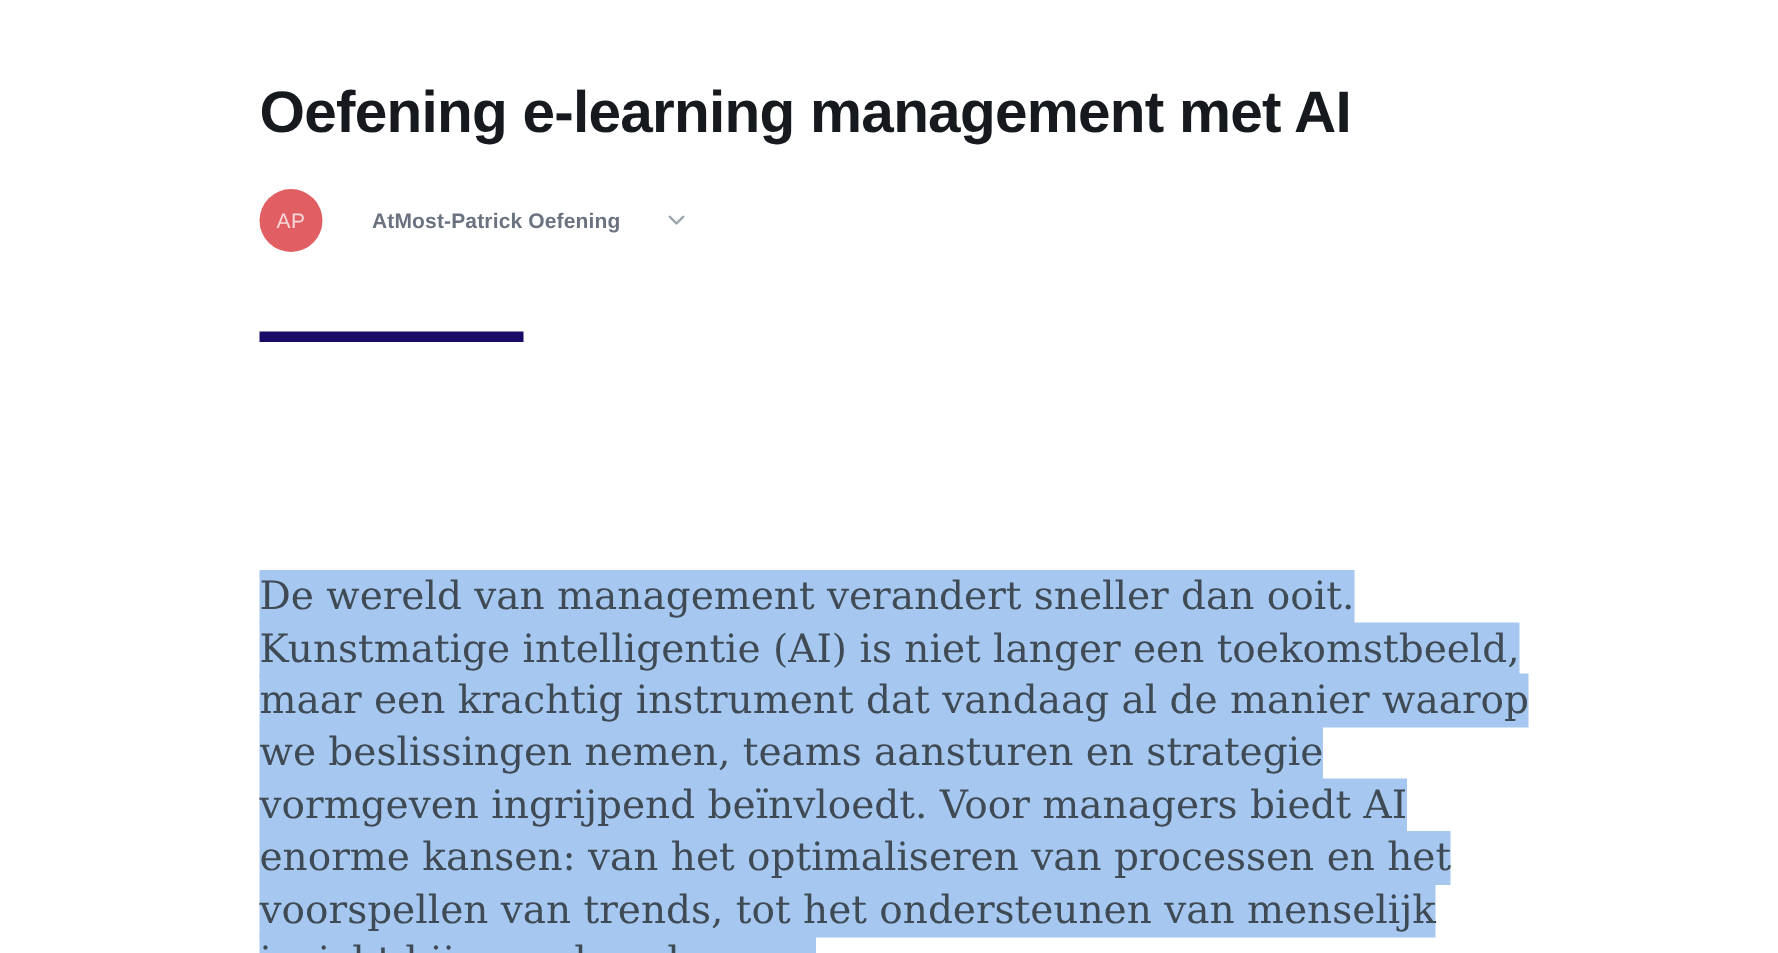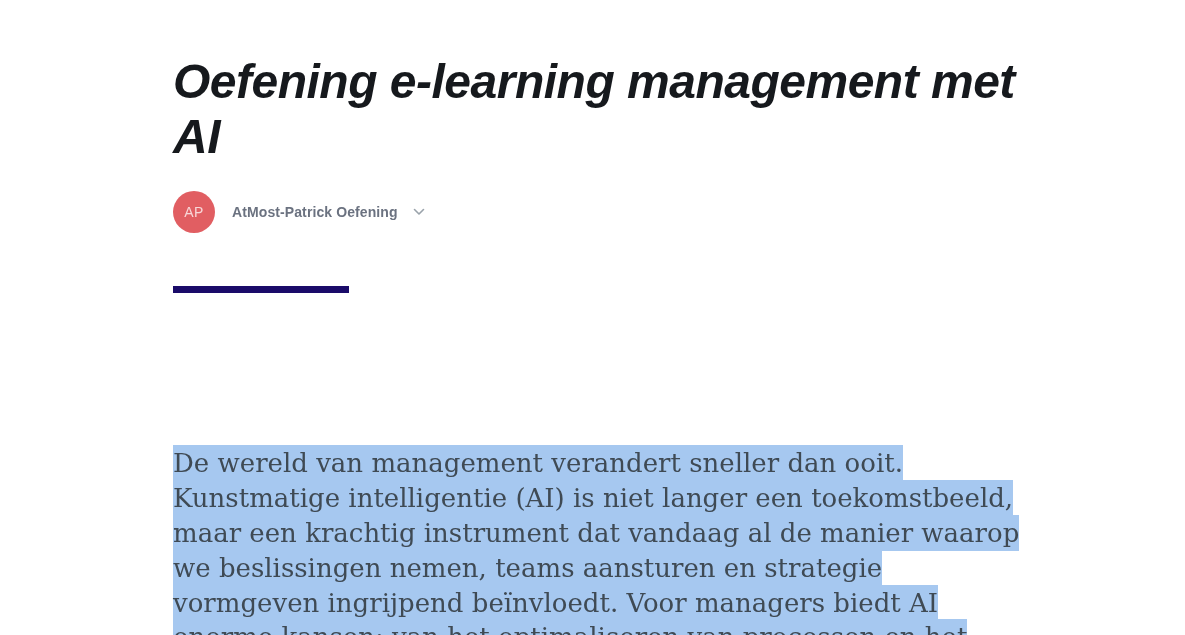--- a/index.html
+++ b/index.html
@@ -7,33 +7,32 @@
   body { font-family:"Liberation Sans", sans-serif; }
 
   .content {
     position:absolute;
     left:173px; top:0;
     width:852px;
   }
 
   h1.page-title {
     margin-top:54px;
-    font-size:48px;
+    font-size:39px;
     line-height:1.15;
     font-weight:700;
     letter-spacing:-0.5px;
     color:var(--title-text, #16191d);
-    font-style:italic;
   }
 
   .author-row {
     margin-top:27px;
     display:flex;
     align-items:center;
-    gap:17px;
+    gap:33px;
     height:42px;
     cursor:pointer;
     width:max-content;
   }
   .avatar {
     width:42px; height:42px;
     border-radius:50%;
     background:var(--avatar-bg, #e15e62);
     display:flex; align-items:center; justify-content:center;
     flex:0 0 auto;

